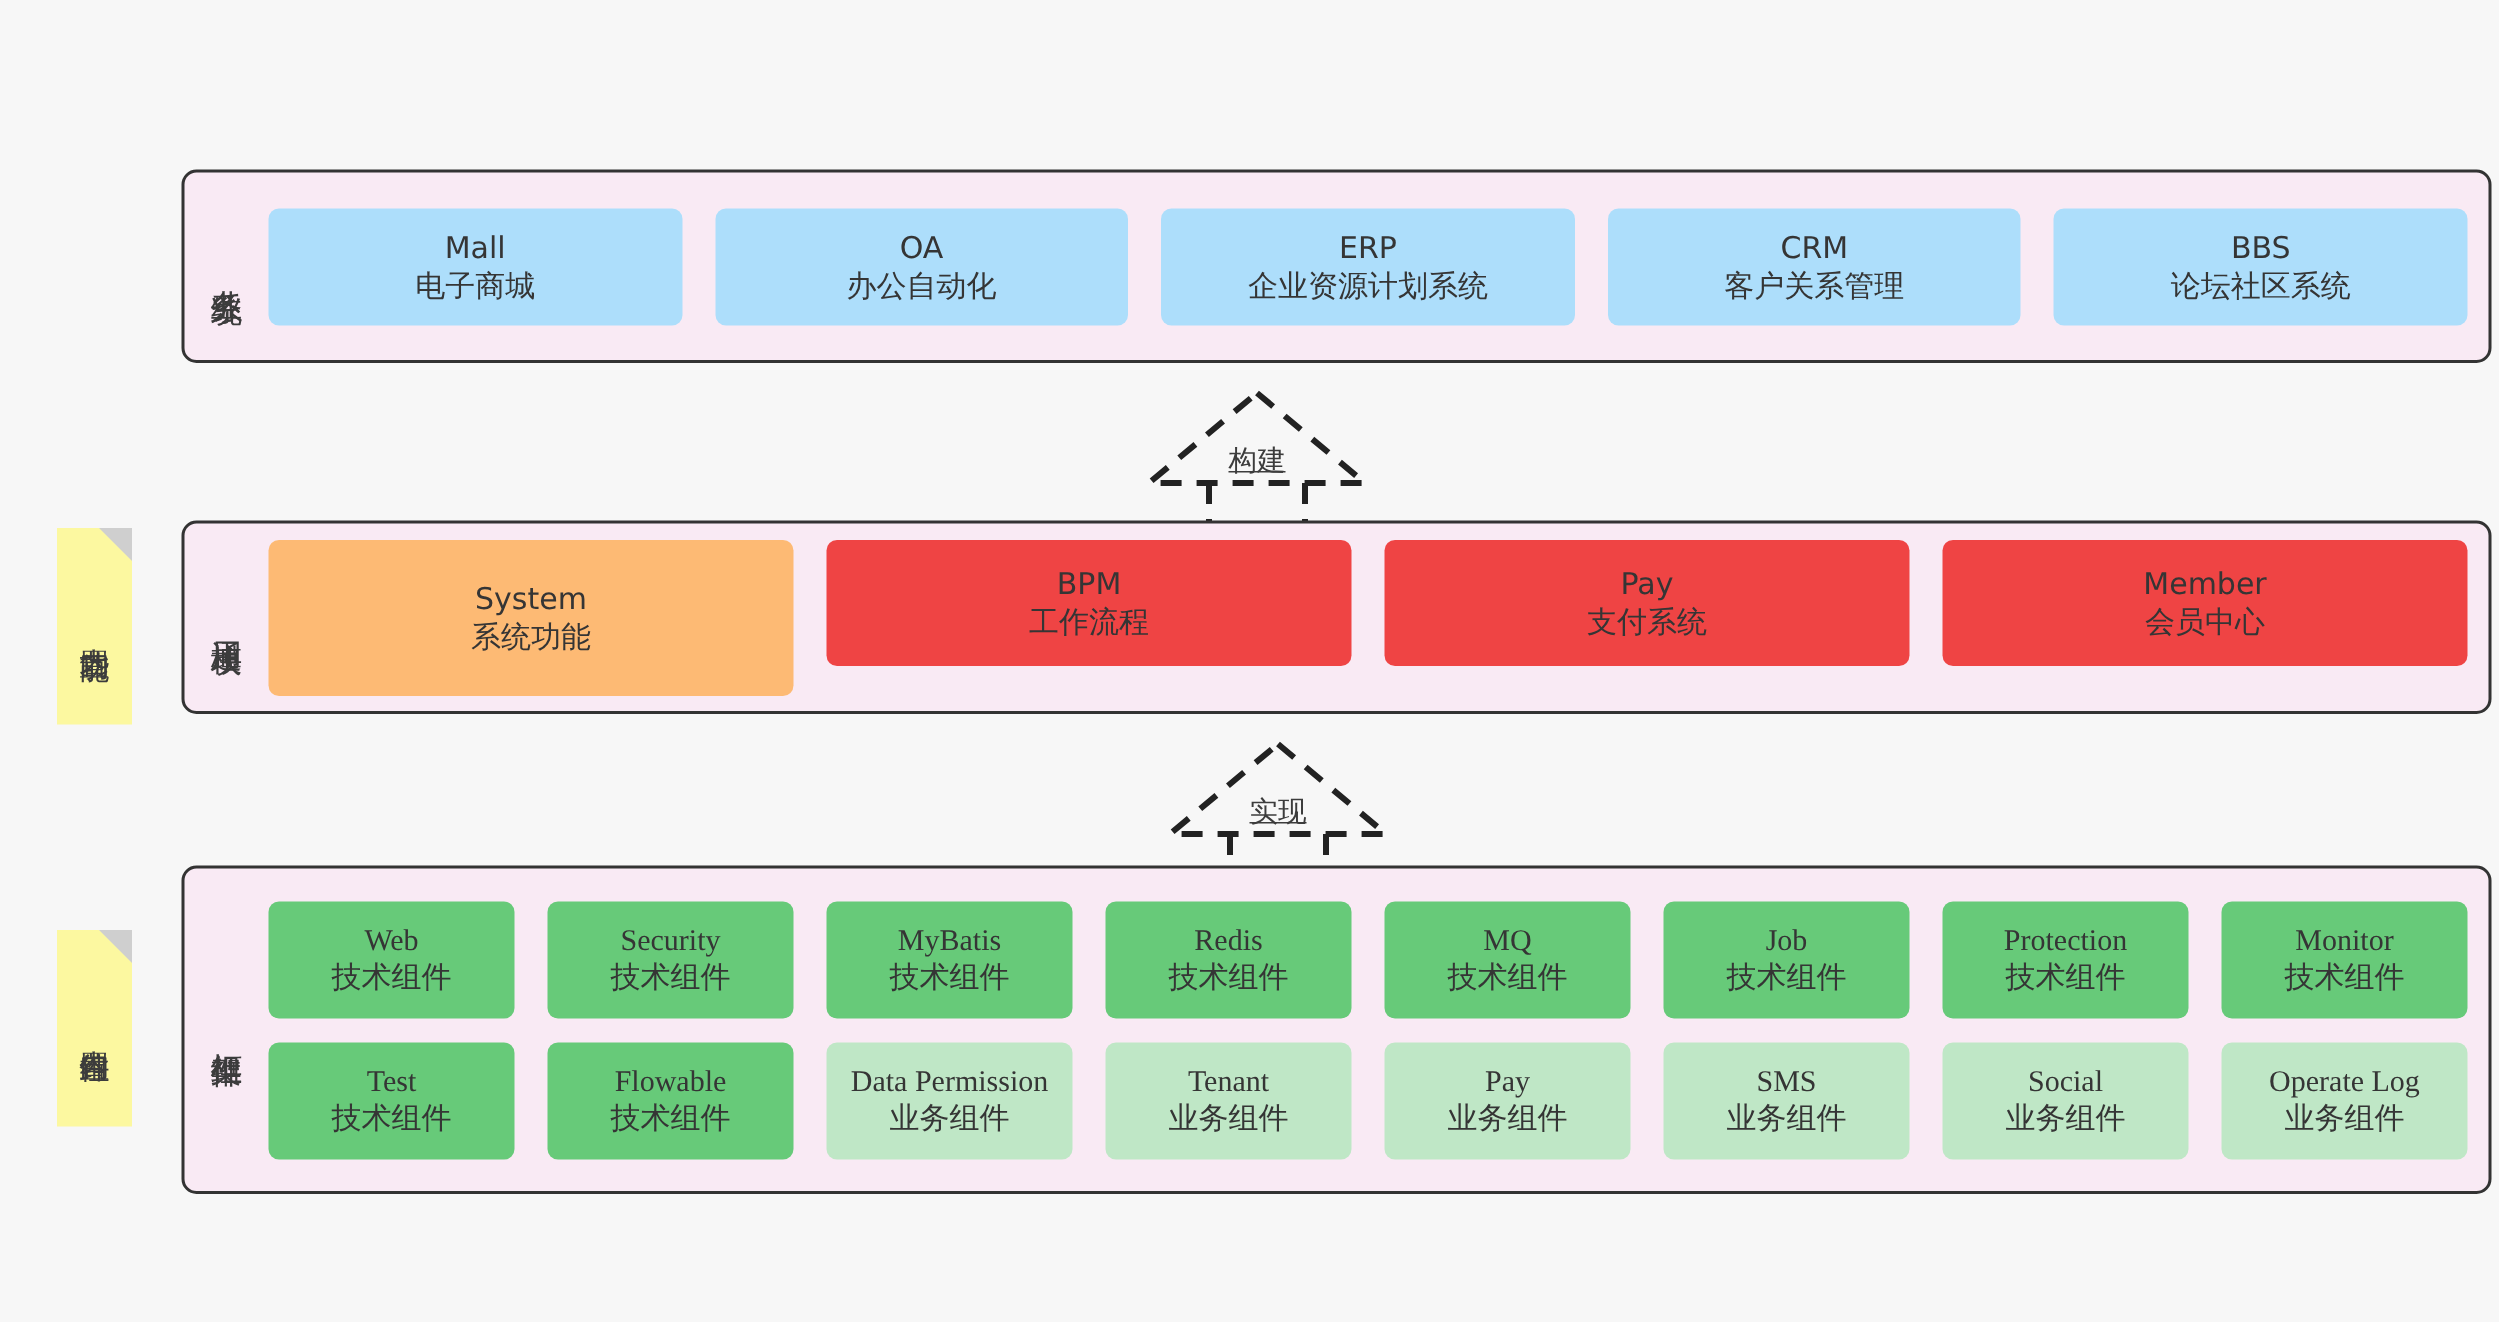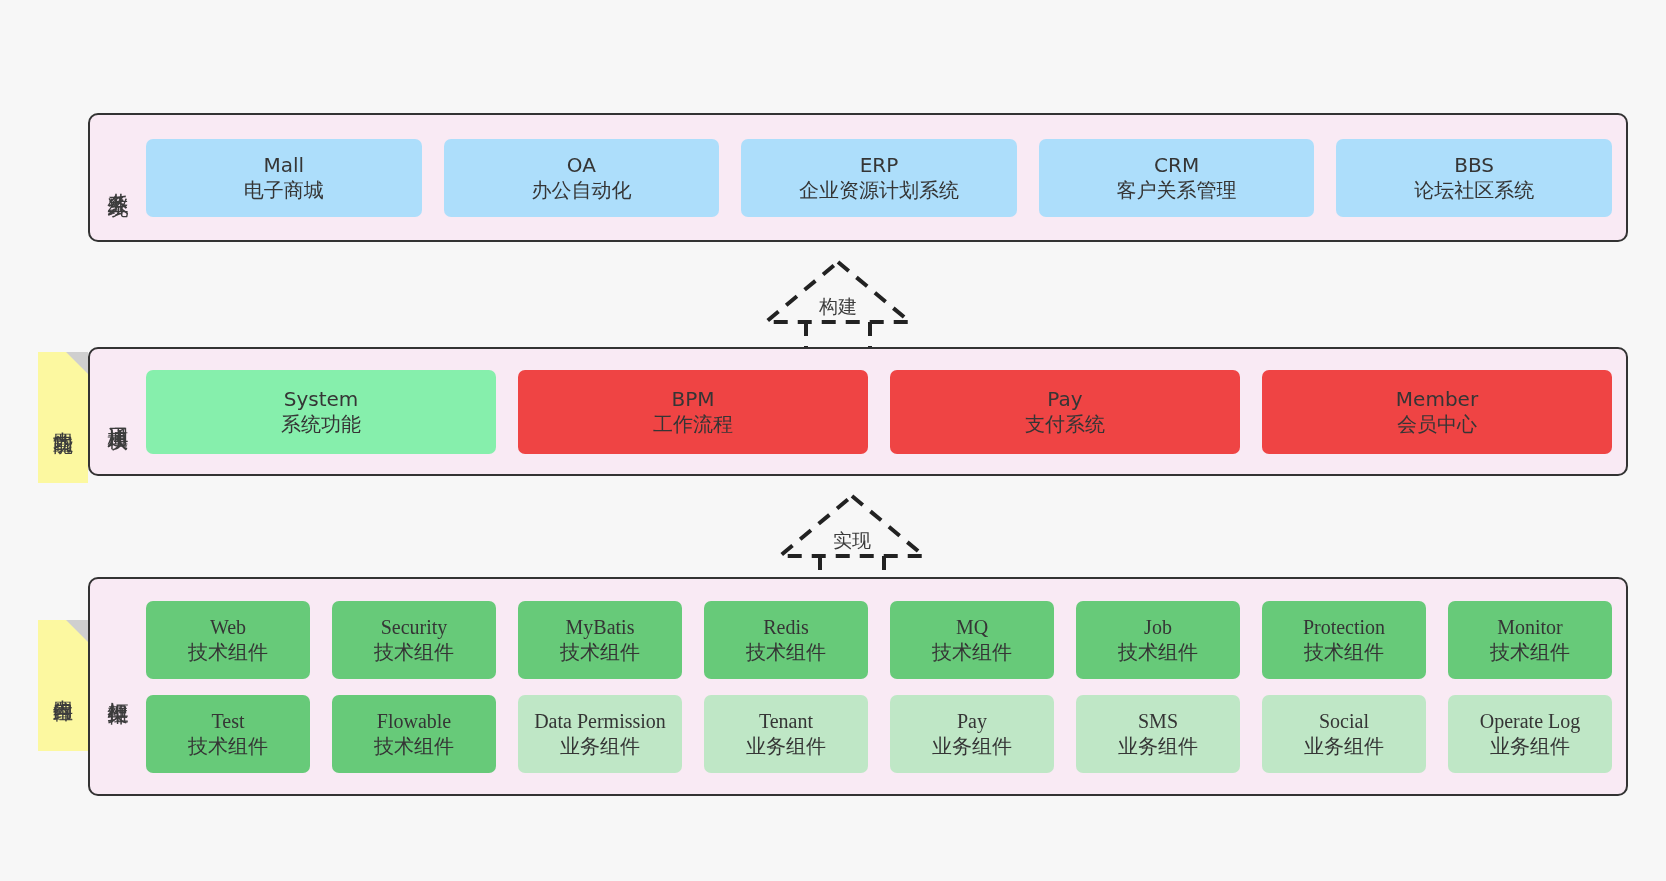--- a/index.html
+++ b/index.html
@@ -24,20 +24,21 @@
 
   
   .layer {
     position: absolute;
     background: #f9eaf4;
     border: 2px solid #333333;
     border-radius: 10px;
     box-sizing: border-box;
     display: flex;
     align-items: stretch;
+    margin-left: 33px;
   }
   .layer-title {
     width: 56px;
     flex: 0 0 56px;
     display: flex;
     align-items: center;
     justify-content: center;
     font-size: 21px;
     line-height: 1.15;
     letter-spacing: 1px;
@@ -72,21 +73,21 @@
     text-align: center;
     font-size: 20px;
     line-height: 1.22;
     color: #353535;
     box-sizing: border-box;
     padding: 6px 4px;
     user-select: none;
   }
   .cell .ln { display: block; }
   .cell.biz    { background: #addefb; height: 78px; }
-  .cell.redm   { background: #86efac; height: 84px; }
+  .cell.redm   { background: #fdba74; height: 104px; }
   .cell.pinkm  { background: #ef4444; height: 84px; }
   .cell.grn    { background: #67ca79; height: 78px; }
   .cell.grnlt  { background: #bfe7c6; height: 78px; }
 
   
   .note {
     position: absolute;
     background: #fcf8a0;
     box-sizing: border-box;
     display: flex;
@@ -120,20 +121,21 @@
     position: absolute;
     left: 50%;
     transform: translateX(-50%);
     top: 38px;
     font-size: 19px;
     color: #3c3c3c;
     background: transparent;
     padding: 0 2px;
     white-space: nowrap;
     user-select: none;
+    text-decoration: underline;
   }
 </style>
 </head>
 <body>
 
 <div id="canvas">
 
   <div class="layer" id="layer-business-system" style="left:88px; top:113px; width:1540px; height:129px;">
     <div class="layer-title">业务系统</div>
     <div class="layer-body">

